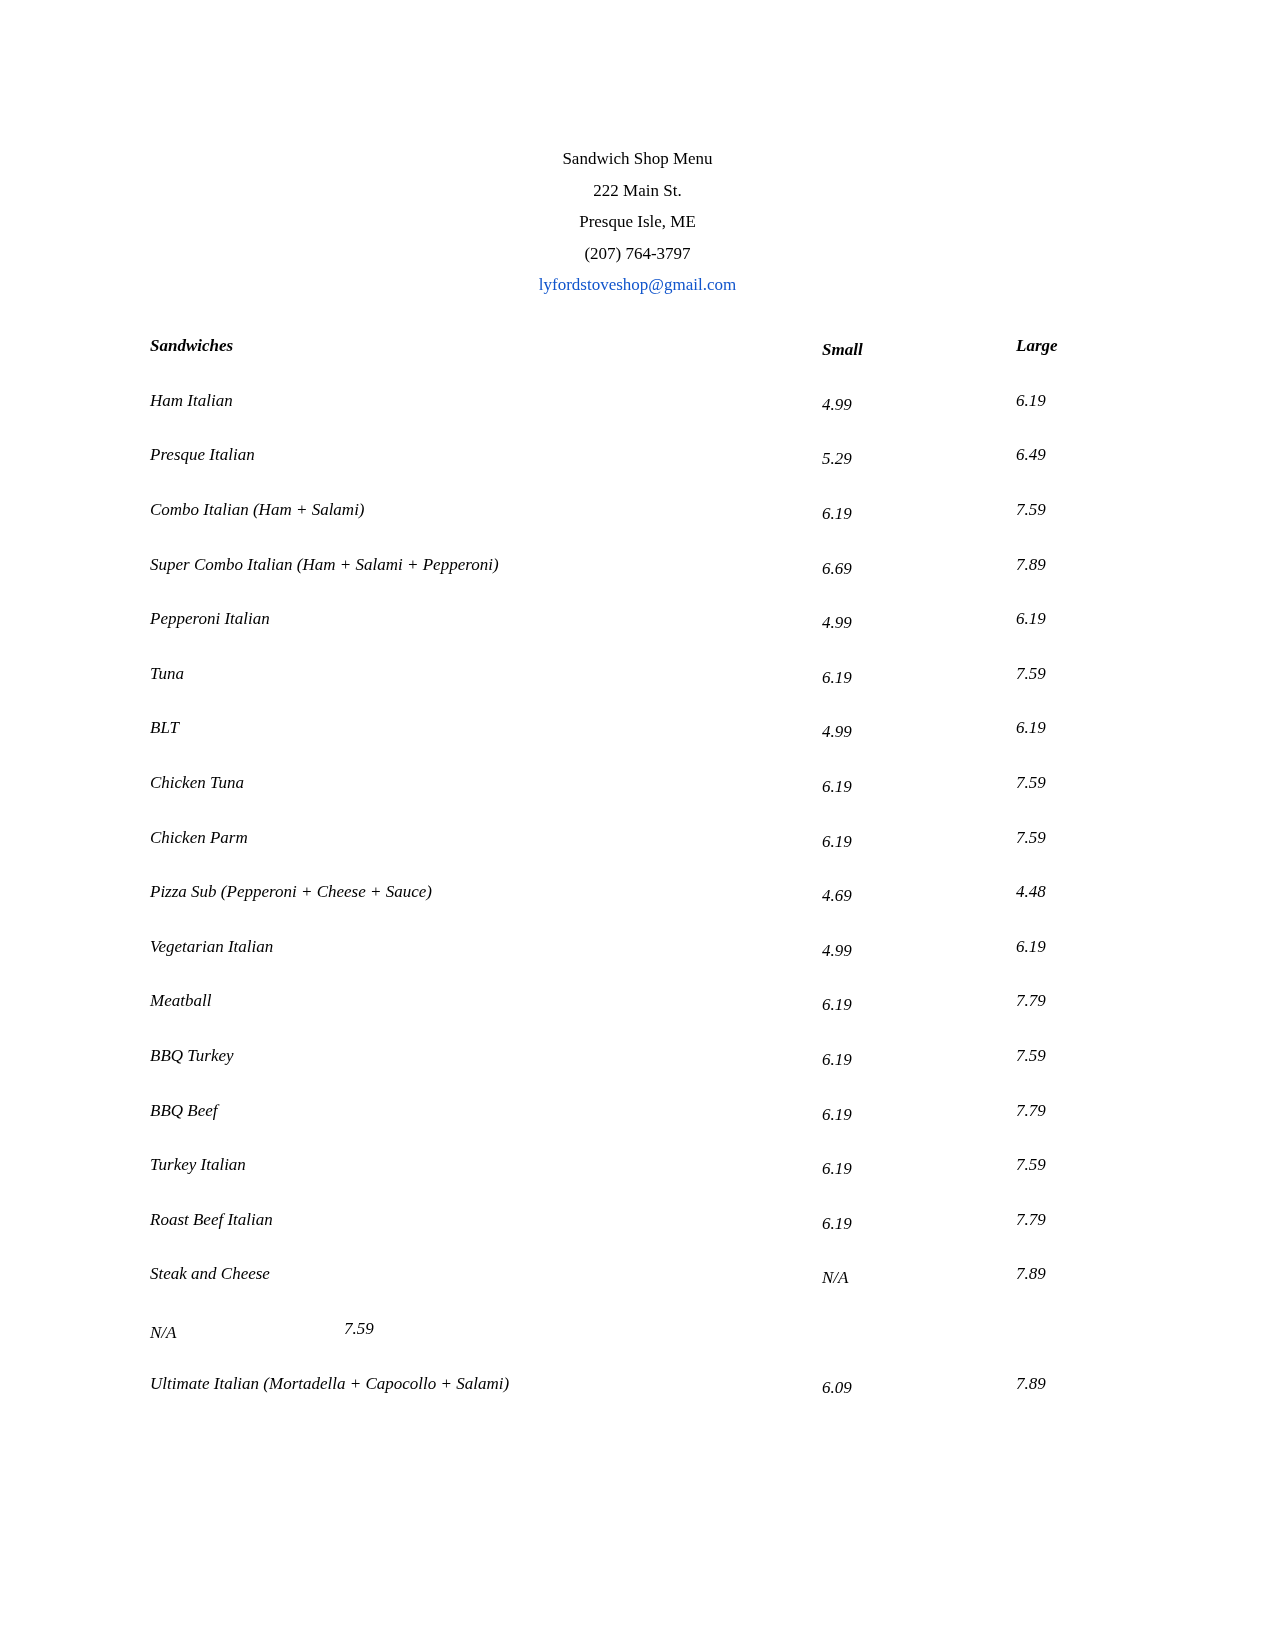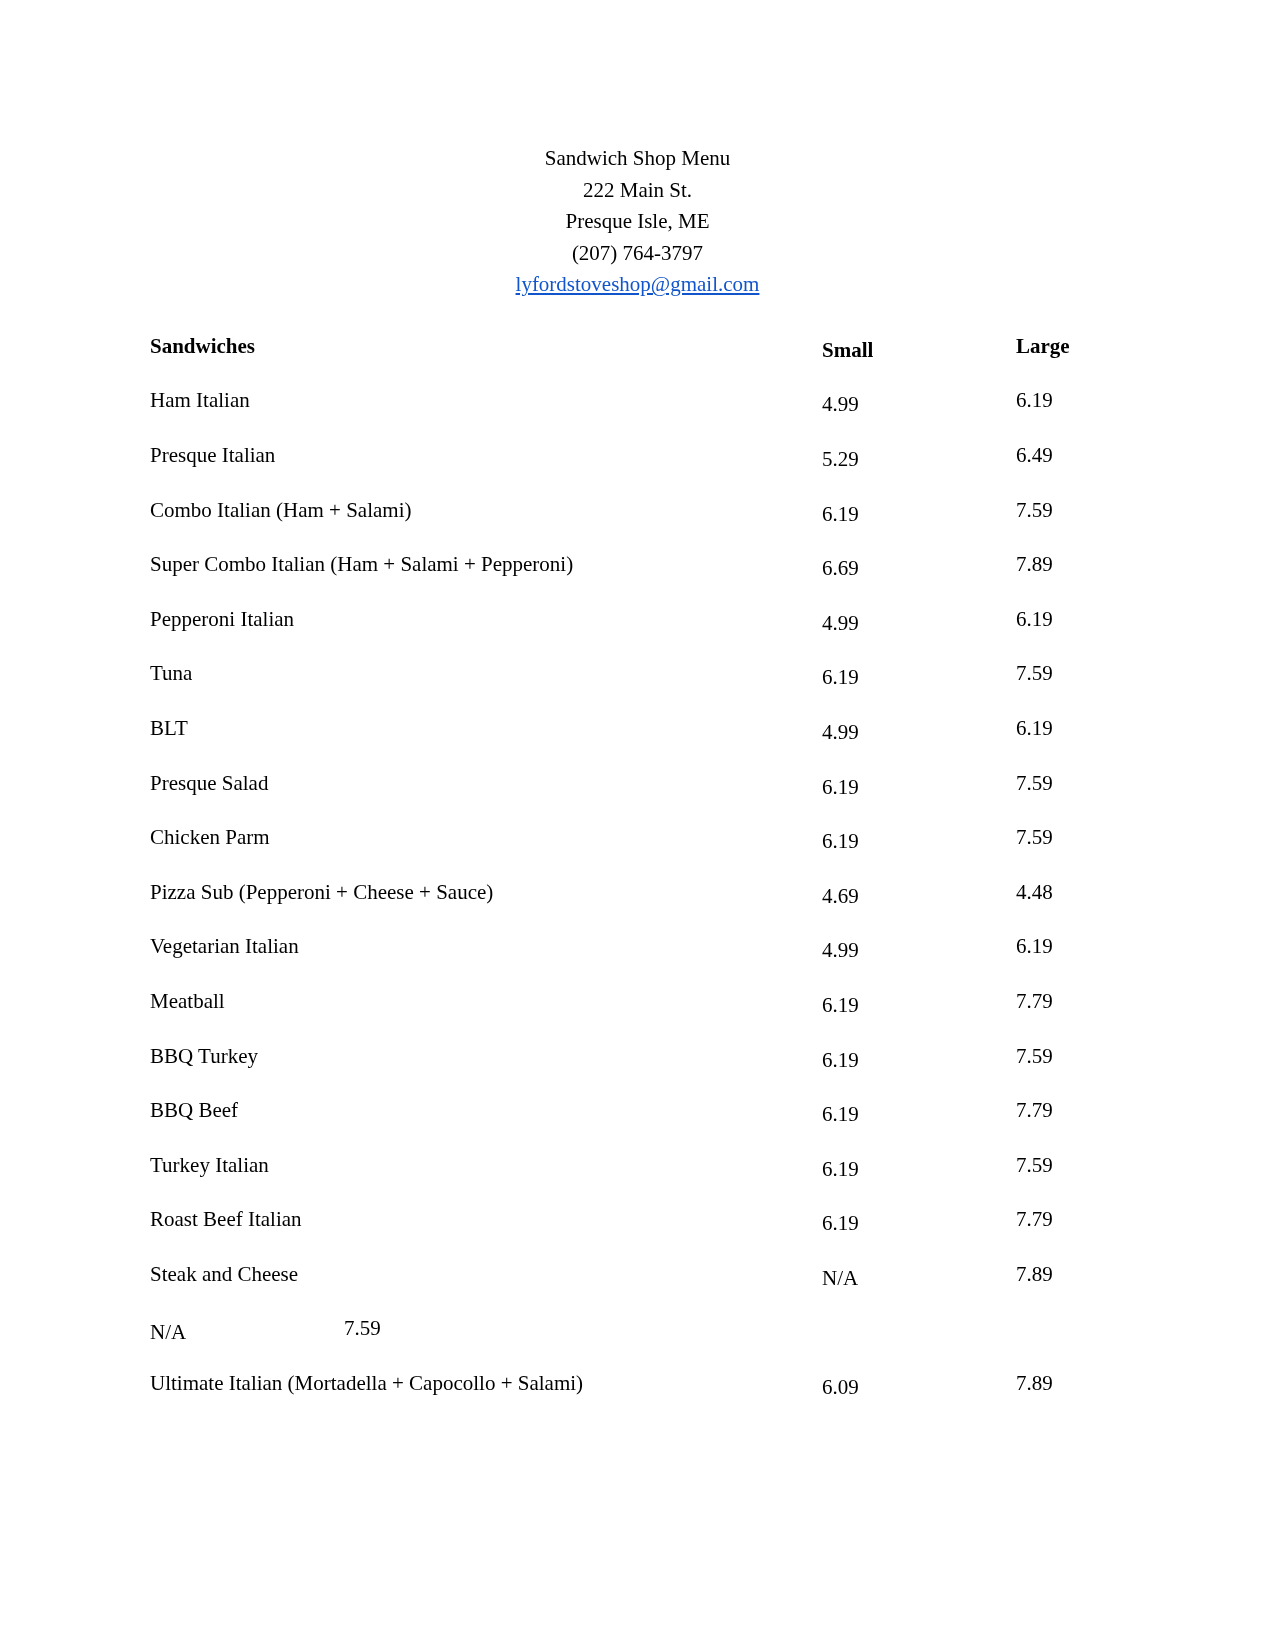--- a/index.html
+++ b/index.html
@@ -6,51 +6,51 @@
     margin: 0;
     padding: 0;
     background: #ffffff;
   }
   .page {
     position: relative;
     width: 1275px;
     height: 1650px;
     background: #ffffff;
     font-family: "Liberation Serif", serif;
-    font-size: 21px;
+    font-size: 17px;
     color: #000000;
     overflow: hidden;
   }
   .header-block {
     position: absolute;
     top: 143px;
     left: 150px;
     width: 975px;
     text-align: center;
     line-height: 31.6px;
   }
   .header-block .line {
     display: block;
   }
   .email-link {
     color: #1155cc;
-    text-decoration: underline;
     cursor: pointer;
     text-align: center;
   }
   .menu-table {
     position: absolute;
     top: 319px;
     left: 150px;
     width: 975px;
   }
   .row {
     display: flex;
     height: 54.6px;
     align-items: center;
+    font-style: italic;
   }
   .row .c1 { width: 672px; white-space: nowrap; }
   .row .c2 { width: 150px; white-space: nowrap; margin-top: 8px; }
   .row .c3 { flex: 1; white-space: nowrap; margin-left: 44px; }
   .row.head { font-weight: bold; }
 </style>
 </head>
 <body>
 
 <div class="page">
@@ -100,21 +100,21 @@
       <div class="c1">Tuna</div>
       <div class="c2">6.19</div>
       <div class="c3">7.59</div>
     </div>
     <div class="row">
       <div class="c1">BLT</div>
       <div class="c2">4.99</div>
       <div class="c3">6.19</div>
     </div>
     <div class="row">
-      <div class="c1">Presque Salad</div>
+      <div class="c1">Chicken Tuna</div>
       <div class="c2">6.19</div>
       <div class="c3">7.59</div>
     </div>
     <div class="row">
       <div class="c1">Chicken Parm</div>
       <div class="c2">6.19</div>
       <div class="c3">7.59</div>
     </div>
     <div class="row">
       <div class="c1">Pizza Sub (Pepperoni + Cheese + Sauce)</div>

